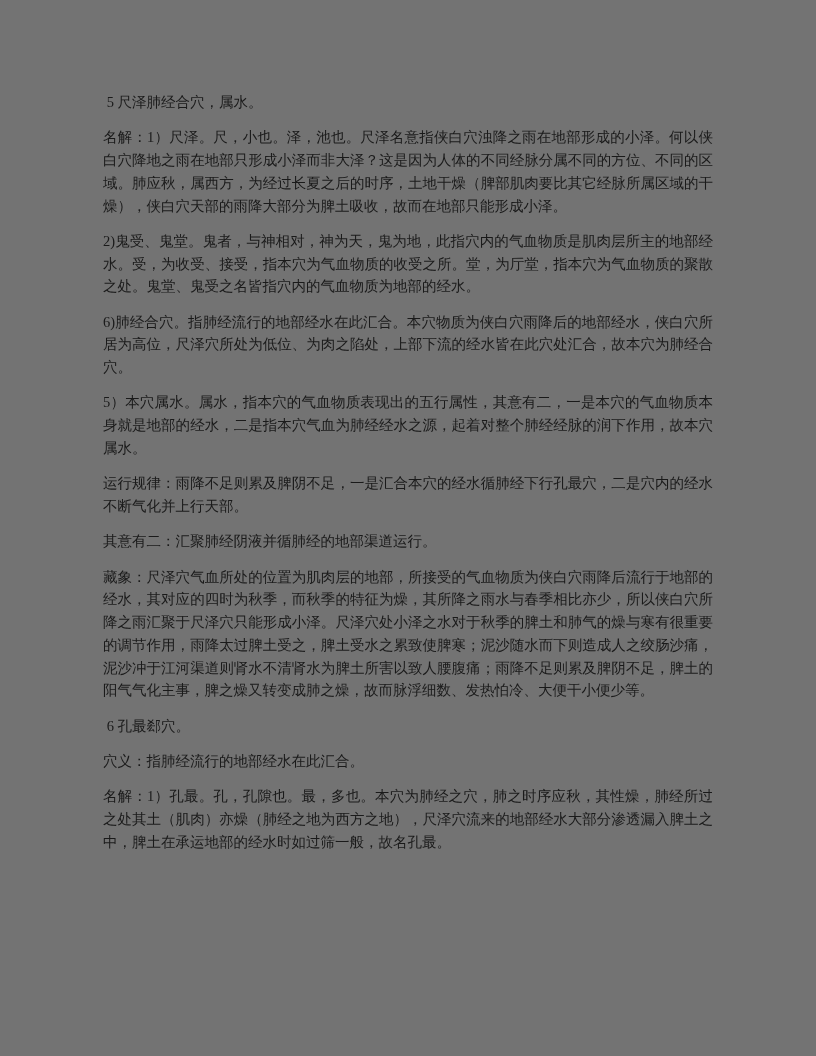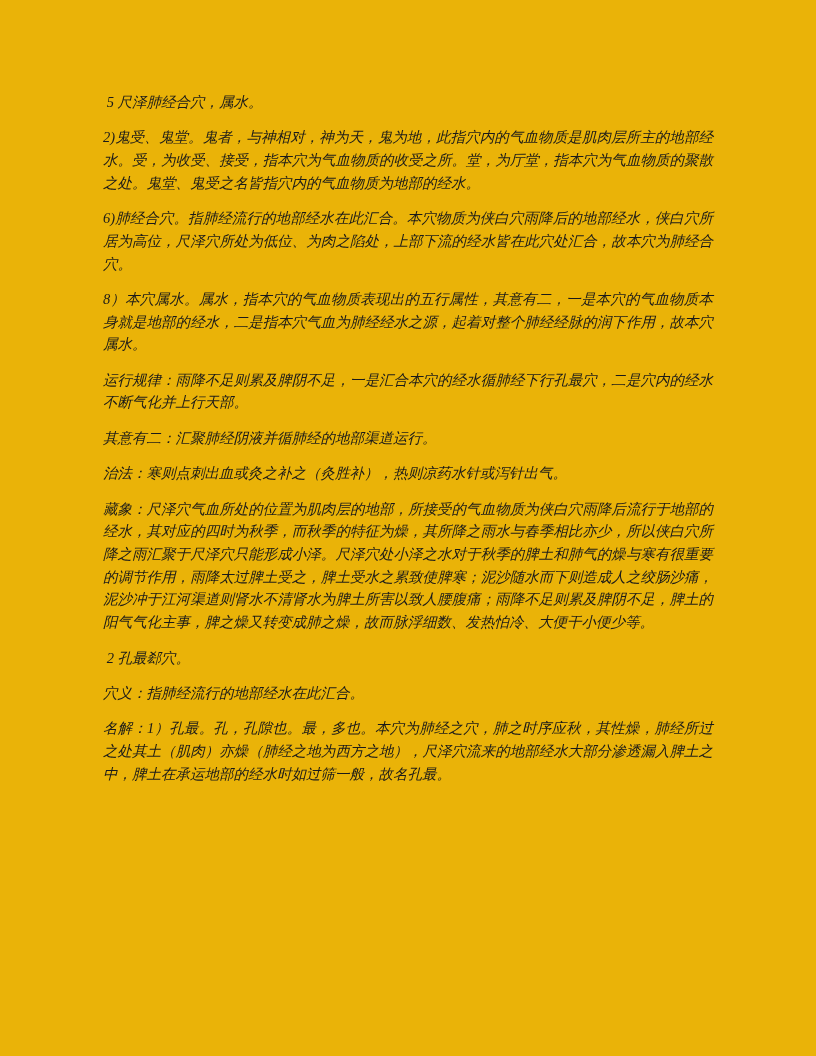--- a/index.html
+++ b/index.html
@@ -10,22 +10,21 @@
   body {
     width: 816px;
     height: 1056px;
     overflow: hidden;
   }
   .page {
     box-sizing: border-box;
     width: 816px;
     height: 1056px;
     padding: 91px 103px 60px 103px;
-    background: #eab308;
-    font-style: italic;
+    background: #737373;
   }
   .doc-paragraph {
     margin: 0 0 12.7px 0;
     font-family: "Liberation Serif", "DejaVu Serif", serif;
     font-size: 14.5px;
     line-height: 22.7px;
     color: #1a1a1a;
     text-align: justify;
     white-space: pre-wrap;
     word-break: break-all;
@@ -33,24 +32,24 @@
   .doc-paragraph:last-child {
     margin-bottom: 4px;
   }
 </style>
 </head>
 <body>
 
 <main class="page">
   <div id="doc-body">
       <p class="doc-paragraph"> 5 尺泽肺经合穴，属水。</p>
+      <p class="doc-paragraph">名解：1）尺泽。尺，小也。泽，池也。尺泽名意指侠白穴浊降之雨在地部形成的小泽。何以侠白穴降地之雨在地部只形成小泽而非大泽？这是因为人体的不同经脉分属不同的方位、不同的区域。肺应秋，属西方，为经过长夏之后的时序，土地干燥（脾部肌肉要比其它经脉所属区域的干燥），侠白穴天部的雨降大部分为脾土吸收，故而在地部只能形成小泽。</p>
       <p class="doc-paragraph">2)鬼受、鬼堂。鬼者，与神相对，神为天，鬼为地，此指穴内的气血物质是肌肉层所主的地部经水。受，为收受、接受，指本穴为气血物质的收受之所。堂，为厅堂，指本穴为气血物质的聚散之处。鬼堂、鬼受之名皆指穴内的气血物质为地部的经水。</p>
       <p class="doc-paragraph">6)肺经合穴。指肺经流行的地部经水在此汇合。本穴物质为侠白穴雨降后的地部经水，侠白穴所居为高位，尺泽穴所处为低位、为肉之陷处，上部下流的经水皆在此穴处汇合，故本穴为肺经合穴。</p>
-      <p class="doc-paragraph">8）本穴属水。属水，指本穴的气血物质表现出的五行属性，其意有二，一是本穴的气血物质本身就是地部的经水，二是指本穴气血为肺经经水之源，起着对整个肺经经脉的润下作用，故本穴属水。</p>
+      <p class="doc-paragraph">5）本穴属水。属水，指本穴的气血物质表现出的五行属性，其意有二，一是本穴的气血物质本身就是地部的经水，二是指本穴气血为肺经经水之源，起着对整个肺经经脉的润下作用，故本穴属水。</p>
       <p class="doc-paragraph">运行规律：雨降不足则累及脾阴不足，一是汇合本穴的经水循肺经下行孔最穴，二是穴内的经水不断气化并上行天部。</p>
       <p class="doc-paragraph">其意有二：汇聚肺经阴液并循肺经的地部渠道运行。</p>
-      <p class="doc-paragraph">治法：寒则点刺出血或灸之补之（灸胜补），热则凉药水针或泻针出气。</p>
       <p class="doc-paragraph">藏象：尺泽穴气血所处的位置为肌肉层的地部，所接受的气血物质为侠白穴雨降后流行于地部的经水，其对应的四时为秋季，而秋季的特征为燥，其所降之雨水与春季相比亦少，所以侠白穴所降之雨汇聚于尺泽穴只能形成小泽。尺泽穴处小泽之水对于秋季的脾土和肺气的燥与寒有很重要的调节作用，雨降太过脾土受之，脾土受水之累致使脾寒；泥沙随水而下则造成人之绞肠沙痛，泥沙冲于江河渠道则肾水不清肾水为脾土所害以致人腰腹痛；雨降不足则累及脾阴不足，脾土的阳气气化主事，脾之燥又转变成肺之燥，故而脉浮细数、发热怕冷、大便干小便少等。</p>
-      <p class="doc-paragraph"> 2 孔最郄穴。</p>
+      <p class="doc-paragraph"> 6 孔最郄穴。</p>
       <p class="doc-paragraph">穴义：指肺经流行的地部经水在此汇合。</p>
       <p class="doc-paragraph">名解：1）孔最。孔，孔隙也。最，多也。本穴为肺经之穴，肺之时序应秋，其性燥，肺经所过之处其土（肌肉）亦燥（肺经之地为西方之地），尺泽穴流来的地部经水大部分渗透漏入脾土之中，脾土在承运地部的经水时如过筛一般，故名孔最。</p>
     </div>
 </main>
 
 </body></html>

